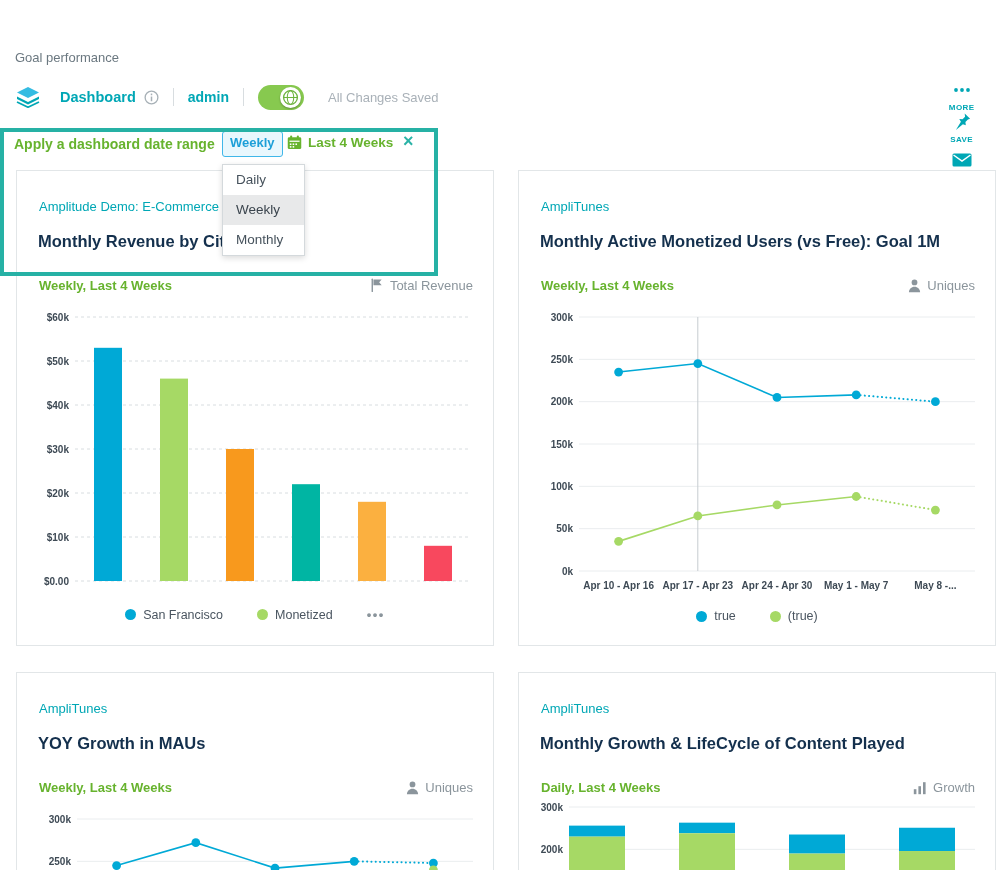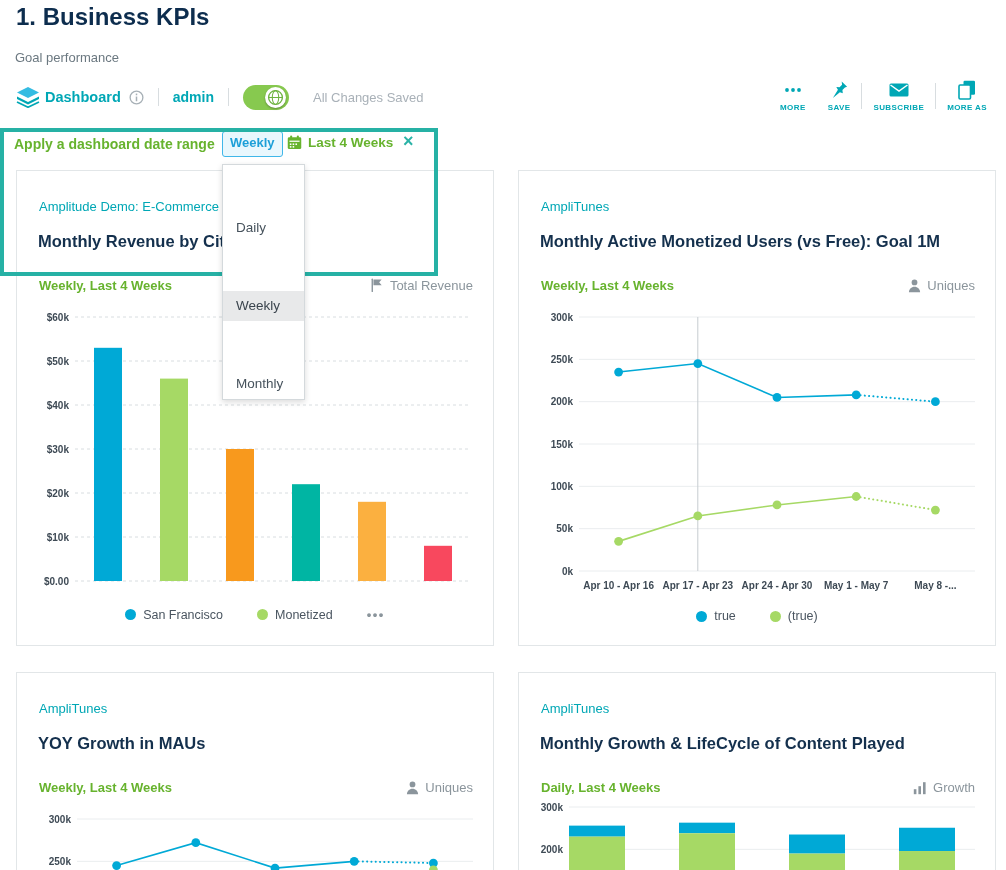--- a/index.html
+++ b/index.html
@@ -4,43 +4,43 @@
 <style>
   html,body{margin:0;padding:0;}
   body{font-family:"Liberation Sans",sans-serif;background:#ffffff;}
   .page{position:relative;width:1006px;height:870px;overflow:hidden;background:#fff;color:#15324e;}
   [data-interactable="true"]{cursor:pointer;}
 
   .page-title{position:absolute;left:16px;top:3px;font-size:24px;font-weight:700;color:#0d2d4e;}
   .page-subtitle{position:absolute;left:15px;top:50px;font-size:13px;color:#6b7880;}
 
   .toolbar{position:absolute;left:16px;top:82px;display:flex;align-items:center;height:30px;}
-  .dash-label{color:#00a7b5;font-size:14.5px;font-weight:700;margin-left:5px;}
+  .dash-label{color:#00a7b5;font-size:14.5px;font-weight:700;margin-left:20px;}
   .info-icon{margin-left:8px;display:flex;align-items:center;}
   .sep{width:1px;height:18px;background:#d8dde0;margin:0 14px;}
   .admin-label{color:#00a7b5;font-size:14px;font-weight:600;}
   .toggle{position:relative;width:46px;height:25px;border-radius:13px;background:#87c94f;margin-right:24px;}
   .knob{position:absolute;left:22px;top:2px;width:21px;height:21px;border-radius:50%;background:#fff;box-shadow:0 1px 2px rgba(0,0,0,.3);display:flex;align-items:center;justify-content:center;}
   .autosave{color:#a9b1b8;font-size:13px;}
 
-  .header-actions{position:absolute;top:80px;right:8px;display:flex;align-items:stretch;}
+  .header-actions{position:absolute;top:80px;right:8px;display:flex;align-items:stretch;flex-direction:column;}
   .action{display:flex;flex-direction:column;align-items:center;padding:0 11px;}
   .action .icon{height:19px;display:flex;align-items:center;}
   .action .lbl{margin-top:4px;font-size:8px;font-weight:700;letter-spacing:.4px;color:#00a7b5;white-space:nowrap;}
   .vdiv{width:1px;background:#d8dde0;margin:3px 0;}
 
   .highlight-box{position:absolute;left:0;top:128px;width:430px;height:140px;border:4px solid #26b1a5;z-index:70;pointer-events:none;}
   .range-row{position:absolute;left:0;top:130px;width:430px;height:30px;z-index:40;}
   .range-prompt{position:absolute;left:14px;top:6px;font-size:14px;font-weight:600;color:#67b32e;white-space:nowrap;}
   .interval-btn{position:absolute;left:222px;top:1px;height:24px;line-height:22px;padding:0 7px;font-size:13px;font-weight:600;color:#1d9fd8;background:#e9f7fd;border:1px solid #41b7e9;border-radius:3px;}
   .range-btn{position:absolute;left:287px;top:5px;display:flex;align-items:center;gap:6px;color:#67b32e;font-size:13.5px;font-weight:600;white-space:nowrap;}
   .range-close{position:absolute;left:403px;top:1px;font-size:18px;font-weight:700;color:#2bb3a7;}
 
   .dropdown{position:absolute;left:222px;top:164px;width:81px;background:#fff;border:1px solid #d4d9dc;box-shadow:0 2px 6px rgba(0,0,0,.15);z-index:80;}
-  .dd-item{height:30px;line-height:30px;padding-left:13px;font-size:13.5px;color:#46525c;background:#fff;margin-top:48px;}
+  .dd-item{height:30px;line-height:30px;padding-left:13px;font-size:13.5px;color:#46525c;background:#fff;}
   .dd-item.selected{background:#e8e9ea;color:#3a444d;}
 
   .card{position:absolute;width:476px;height:474px;background:#fff;border:1px solid #e2e6e8;overflow:hidden;}
   #card-0{left:16px;top:170px;}
   #card-1{left:518px;top:170px;}
   #card-2{left:16px;top:672px;}
   #card-3{left:518px;top:672px;}
   .card .source{position:absolute;left:22px;top:28px;font-size:13px;color:#00a7b5;white-space:nowrap;}
   .card .title{position:absolute;left:21px;top:61px;font-size:16.5px;font-weight:600;color:#14304d;white-space:nowrap;}
   .card .meta-row{position:absolute;left:22px;right:20px;top:107px;display:flex;justify-content:space-between;align-items:center;}
@@ -59,21 +59,20 @@
   #card-1 .legend{top:438px;}
   .leg-item{display:flex;align-items:center;gap:7px;font-size:12.5px;color:#4a5560;}
   .dot{width:11px;height:11px;border-radius:50%;background:#ccc;}
   .leg-more{color:#8b959c;font-size:13px;letter-spacing:1.5px;font-weight:700;}
 </style>
 </head>
 <body>
 
 <div class="page" data-interactable="false">
 
-  <div class="page-title" data-interactable="false">1. Business KPIs</div>
   <div class="page-subtitle" data-interactable="false">Goal performance</div>
 
   <div class="toolbar" data-interactable="false">
     <span data-interactable="false" style="display:flex;">
       <svg width="24" height="22" viewBox="0 0 24 22">
         <path d="M12 1 L23 6.5 12 12 1 6.5 Z" fill="#35bce2"></path>
         <path d="M1 10.5 12 16 23 10.5 23 13 12 18.5 1 13 Z" fill="#00a7b5"></path>
         <path d="M1 16 12 21.2 23 16" fill="none" stroke="#00a7b5" stroke-width="1.8"></path>
       </svg>
     </span>

